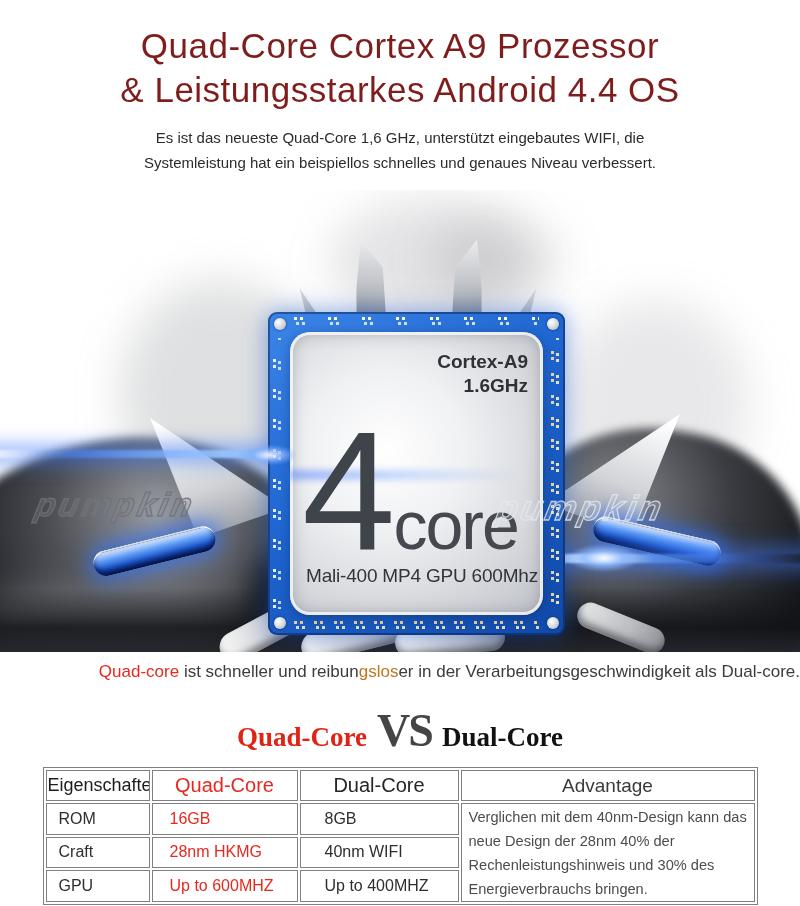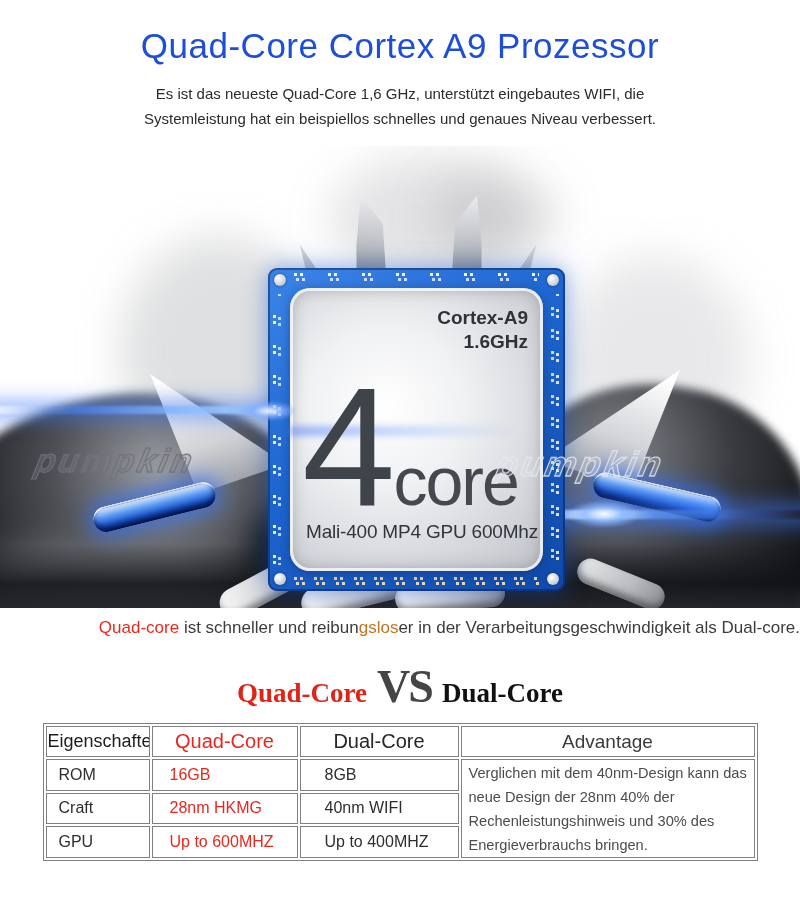--- a/index.html
+++ b/index.html
@@ -1,20 +1,20 @@
 <!DOCTYPE html>
 <html><head>
 <meta charset="utf-8">
 <style>
   html,body{margin:0;padding:0;background:#ffffff;}
   body{width:800px;height:906px;overflow:hidden;font-family:"Liberation Sans",sans-serif;position:relative;}
 
   
   .title{margin:0;padding-top:24px;text-align:center;font-weight:300;font-size:35px;
-         line-height:44px;color:#1d4ed8;letter-spacing:.5px;}
+         line-height:44px;color:#7f1d1d;letter-spacing:.5px;}
   .title .tl{display:block;}
   .subtitle{margin-top:13px;text-align:center;font-size:15px;line-height:25px;color:#2c2c2c;}
   .subtitle .sl{display:block;text-align:center;}
 
   
   .hero{position:relative;width:800px;height:462px;margin-top:9px;overflow:hidden;background:#ffffff;}
   .hero .abs{position:absolute;}
 
   .smoke{position:absolute;border-radius:50%;filter:blur(22px);}
   .smoke1{left:330px;top:8px;width:200px;height:130px;background:rgba(120,122,128,.20);}
@@ -160,20 +160,21 @@
   td.quad{font-size:16px;color:#e8281e;padding-left:17px;}
   td.dual{font-size:16px;color:#2e2e2e;padding-left:24px;margin-left:20px;}
   td.adv{font-size:14.6px;color:#4c4c4c;line-height:24px;vertical-align:top;
      padding:1px 4px 0 7px;}
 </style>
 </head>
 <body>
 
 <h1 class="title">
   <span class="tl">Quad-Core Cortex A9 Prozessor</span>
+  <span class="tl">&amp; Leistungsstarkes Android 4.4 OS</span>
 </h1>
 
 <p class="subtitle">
   <span class="sl">Es ist das neueste Quad-Core 1,6 GHz, unterstützt eingebautes WIFI, die</span>
   <span class="sl">Systemleistung hat ein beispiellos schnelles und genaues Niveau verbessert.</span>
 </p>
 
 <div class="hero">
   <div class="smoke smoke1"></div>
   <div class="smoke smoke2"></div>

